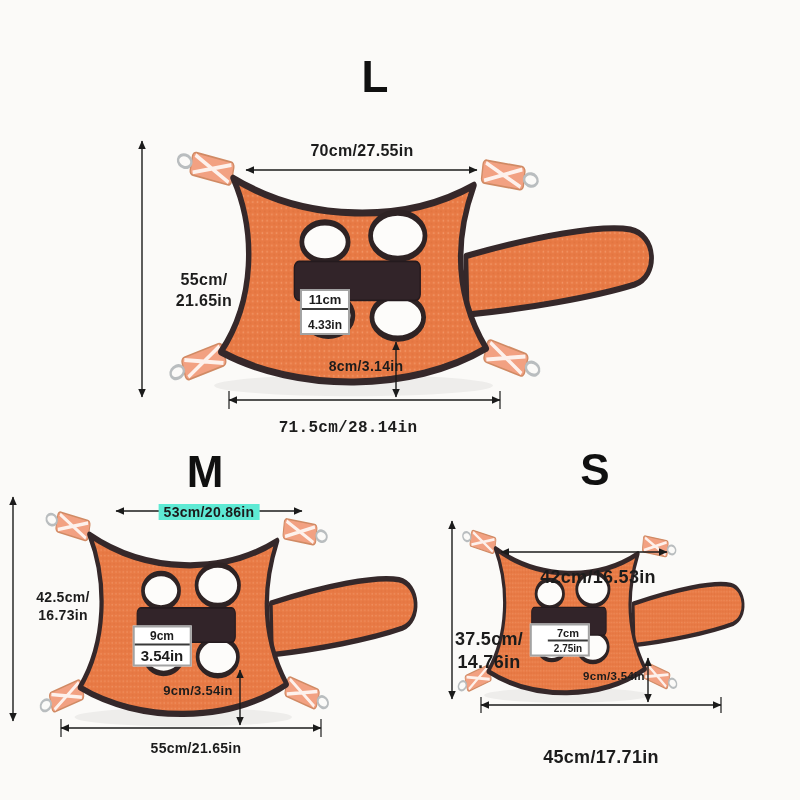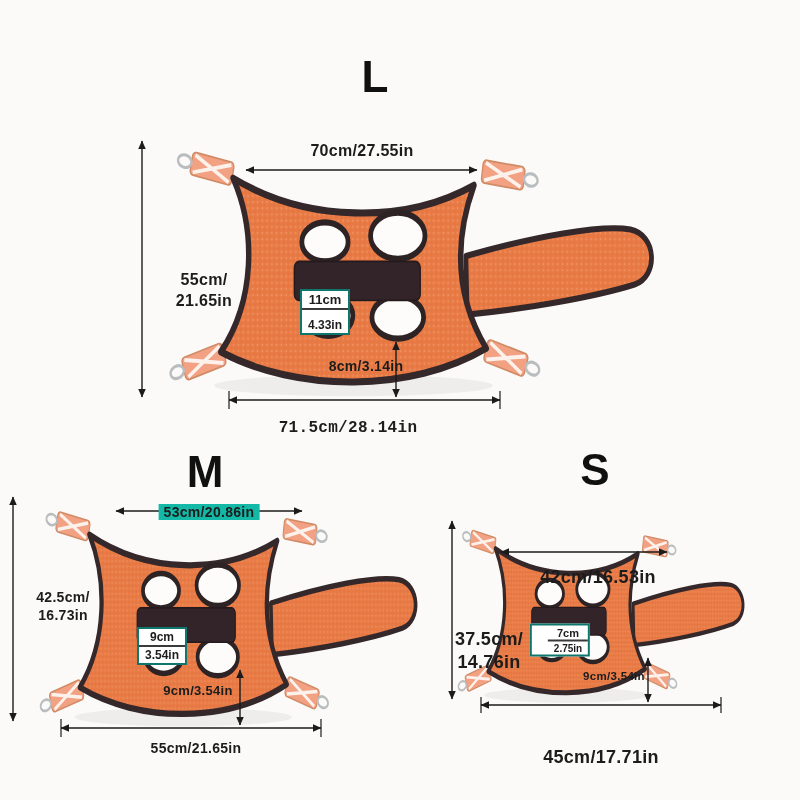--- a/index.html
+++ b/index.html
@@ -10,26 +10,26 @@
   }
   .page{position:relative;width:800px;height:800px;overflow:hidden;background:#fbfaf8;}
   .abs{position:absolute;}
   .centered{transform:translate(-50%,-50%);}
   .size-letter{font-size:44px;font-weight:700;color:#101010;}
   .dim-label{font-weight:700;color:#1c1c1c;white-space:nowrap;letter-spacing:.3px;}
   .fs-l{font-size:16px;}
   .fs-m{font-size:14px;}
   .fs-s{font-size:18px;margin-top:40px;}
   .two-line{text-align:center;line-height:1.3;}
-  .on-line{background:#14b8a6;padding:0 5px;}
-  .hole-box{background:#ffffff;border:2px solid #0f766e;text-align:center;font-weight:700;color:#1c1c1c;white-space:nowrap;}
+  .on-line{background:#5eead4;padding:0 5px;}
+  .hole-box{background:#ffffff;border:2px solid #a3a3a3;text-align:center;font-weight:700;color:#1c1c1c;white-space:nowrap;}
   .hole-box .hb-top{border-bottom:2px solid #3a3a3a;padding:1px 6px;}
   .hole-box .hb-bot{padding:1px 6px;}
   .hb-l .hb-top{font-size:13px;} .hb-l .hb-bot{font-size:12px;margin-top:7px;}
-  .hb-m .hb-top{font-size:12px;} .hb-m .hb-bot{font-size:12px;}
+  .hb-m .hb-top{font-size:12px;} .hb-m .hb-bot{font-size:15px;}
   .hb-s .hb-top{font-size:11px;} .hb-s .hb-bot{font-size:10px;}
   svg.product{overflow:visible;position:absolute;}
   .dims{position:absolute;left:0;top:0;width:800px;height:800px;pointer-events:none;}
   .defs-svg{position:absolute;width:0;height:0;}
 </style>
 </head>
 <body>
 
 <div class="page">
 

